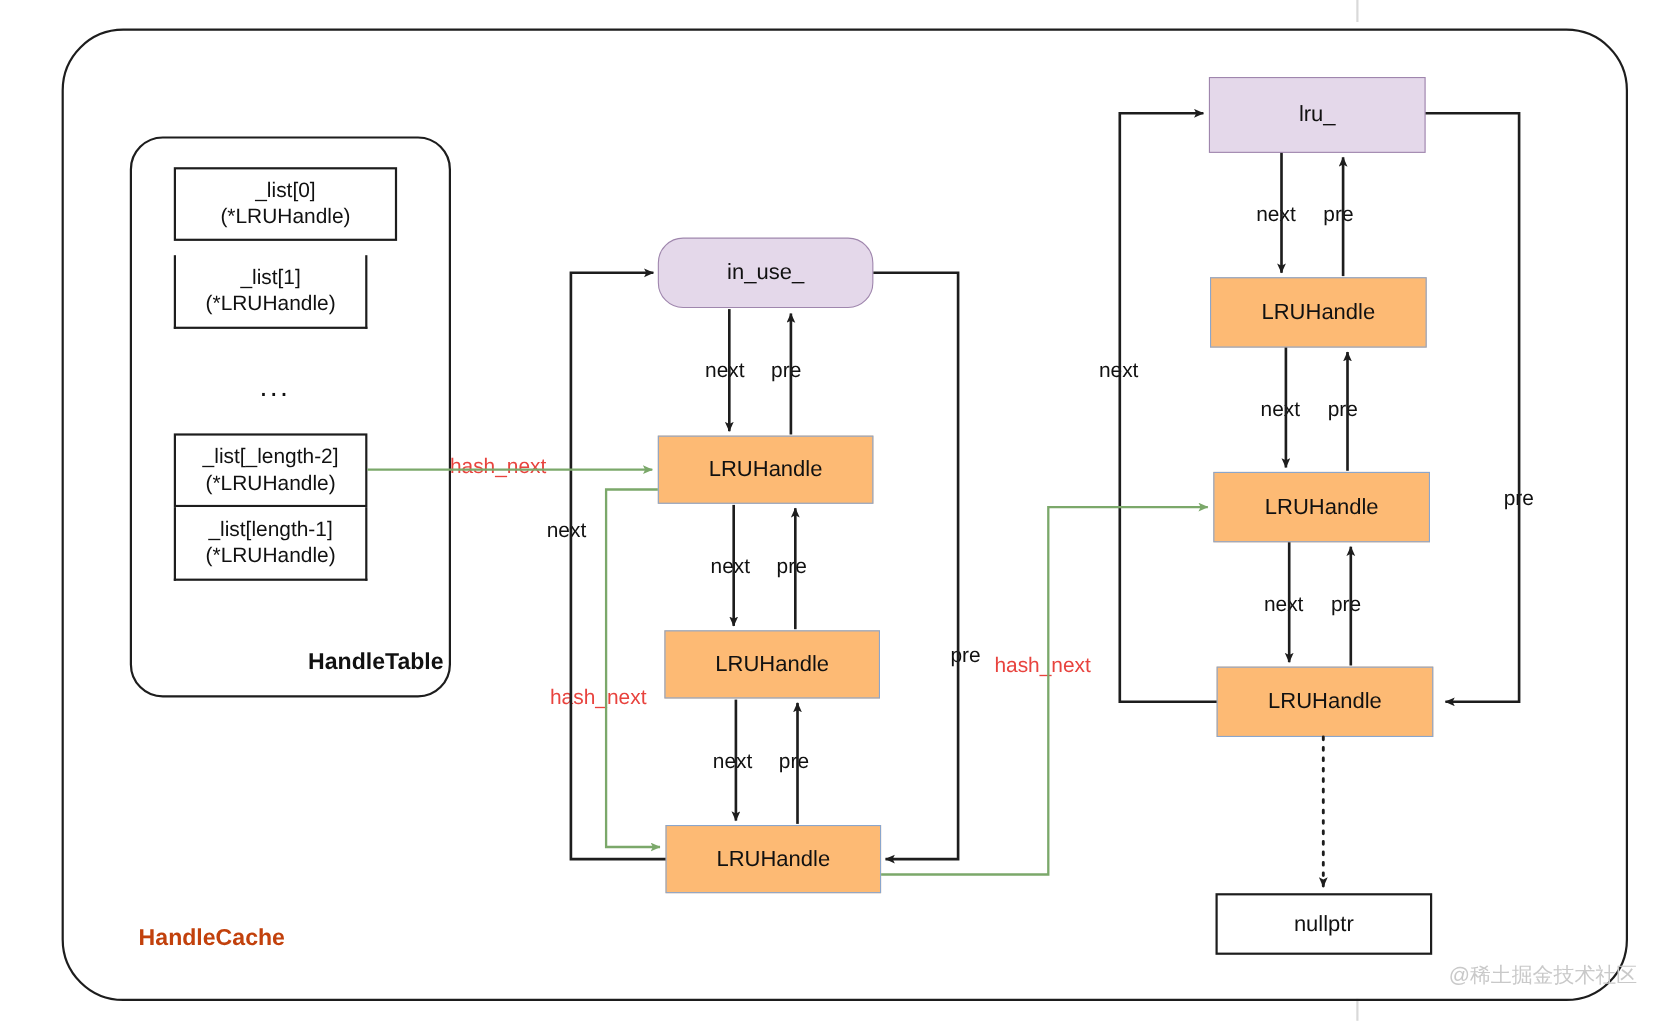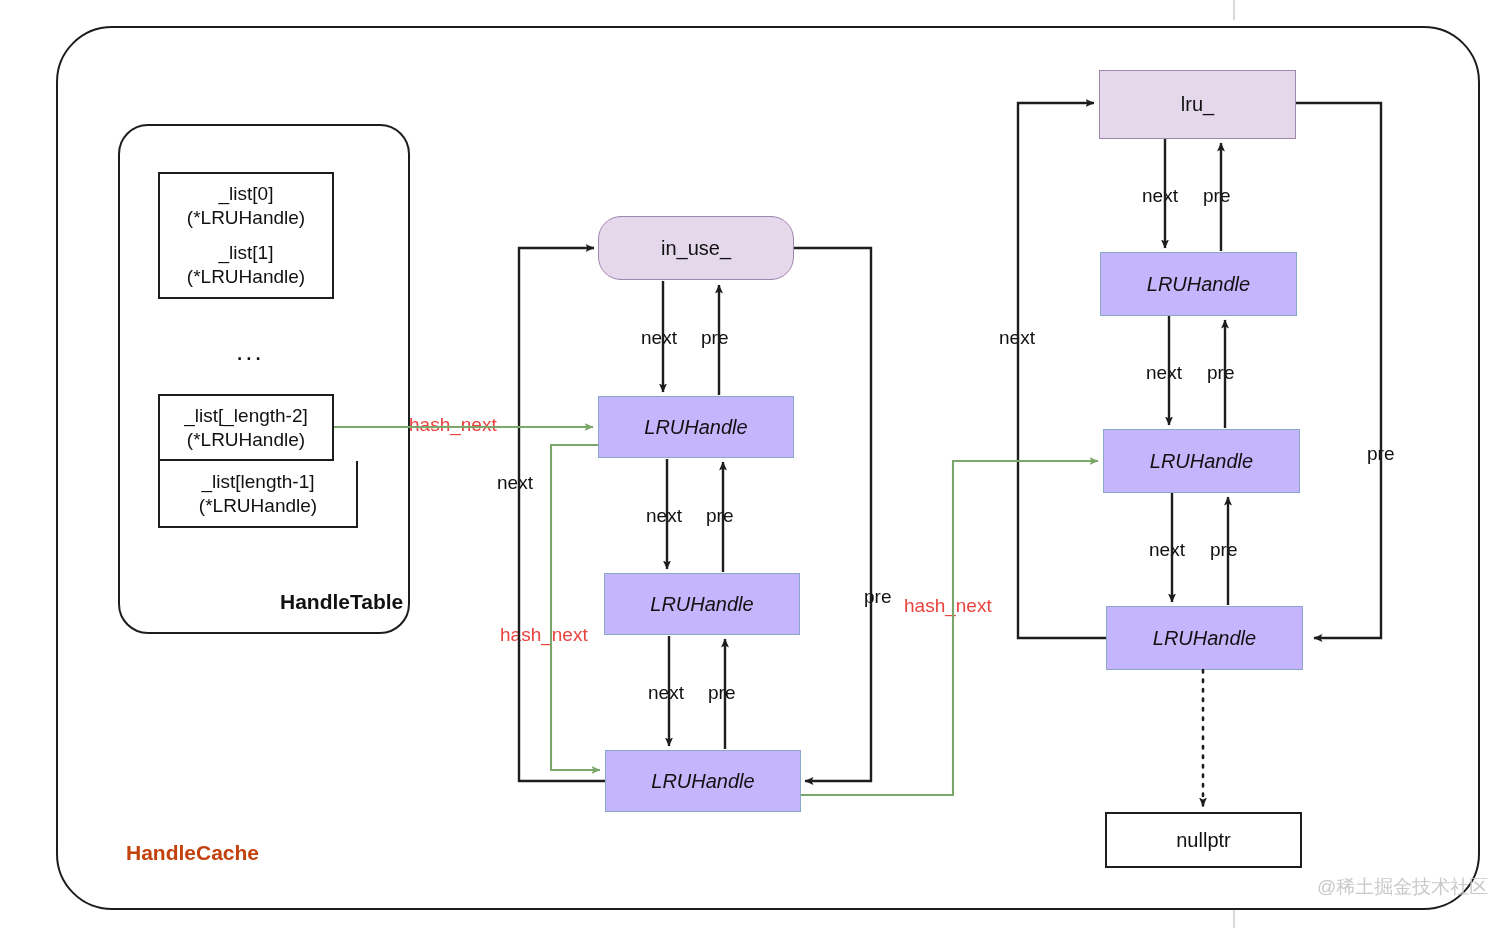--- a/index.html
+++ b/index.html
@@ -12,21 +12,21 @@
         justify-content:center;text-align:center;line-height:1.25;}
   .node span{display:block;}
 
   .outer{border:2.2px solid #1d1d1d;border-radius:56px;background:transparent;}
   .panel{border:2px solid #1d1d1d;border-radius:30px;background:transparent;}
 
   .cell{border:2px solid #1d1d1d;background:#ffffff;font-size:19px;color:#111;}
   .cell.nb{border-top:none;}
 
   .purple{background:#e4d8ea;border:1.6px solid #9f86ad;font-size:20px;color:#111;}
-  .blue{background:#c4b5fd;border:1.6px solid #8aa6cc;font-size:20px;color:#111;font-style:italic;}
+  .blue{background:#fdba74;border:1.6px solid #8aa6cc;font-size:20px;color:#111;}
   .plain{background:#ffffff;border:2px solid #1d1d1d;font-size:20px;color:#111;}
 
   .lbl{position:absolute;font-size:19px;color:#111;white-space:nowrap;}
   .lbl.red{color:#e8433e;}
   .lbl.dots{font-size:26px;letter-spacing:2px;color:#111;}
   .title{position:absolute;font-weight:bold;font-size:21px;white-space:nowrap;}
   .title.dark{color:#111;}
   .title.maroon{color:#c2410c;}
   .wm{position:absolute;font-size:19px;color:#c9c9c9;white-space:nowrap;
       font-family:Liberation Sans, sans-serif;}
@@ -37,42 +37,42 @@
 
 <div id="stage">
 
   <div class="tick" style="left:1233px;top:0;height:20px;"></div>
   <div class="tick" style="left:1233px;top:908px;height:20px;"></div>
 
   <div class="node outer" style="left:56px;top:26px;width:1424px;height:884px;"></div>
 
   <div class="node panel" style="left:118px;top:124px;width:292px;height:510px;"></div>
 
-  <div class="node cell" style="left:158px;top:172px;width:176px;height:67px;">
+  <div class="node cell" style="left:158px;top:152px;width:203px;height:67px;">
     <span>
       <span>_list[0]</span>
       <span>(*LRUHandle)</span>
     </span>
   </div>
   <div class="node cell nb" style="left:158px;top:232px;width:176px;height:67px;">
     <span>
       <span>_list[1]</span>
       <span>(*LRUHandle)</span>
     </span>
   </div>
 
   <div class="lbl dots" style="left:236px;top:336px;">...</div>
 
   <div class="node cell" style="left:158px;top:394px;width:176px;height:67px;">
     <span>
       <span>_list[_length-2]</span>
       <span>(*LRUHandle)</span>
     </span>
   </div>
-  <div class="node cell nb" style="left:158px;top:461px;width:200px;height:67px;">
+  <div class="node cell nb" style="left:158px;top:461px;width:176px;height:67px;">
     <span>
       <span>_list[length-1]</span>
       <span>(*LRUHandle)</span>
     </span>
   </div>
 
   <div class="title dark" style="left:280px;top:590px;">HandleTable</div>
   <div class="title maroon" style="left:126px;top:841px;">HandleCache</div>
 
   <div class="node purple" style="left:598px;top:216px;width:196px;height:64px;border-radius:23px;">

